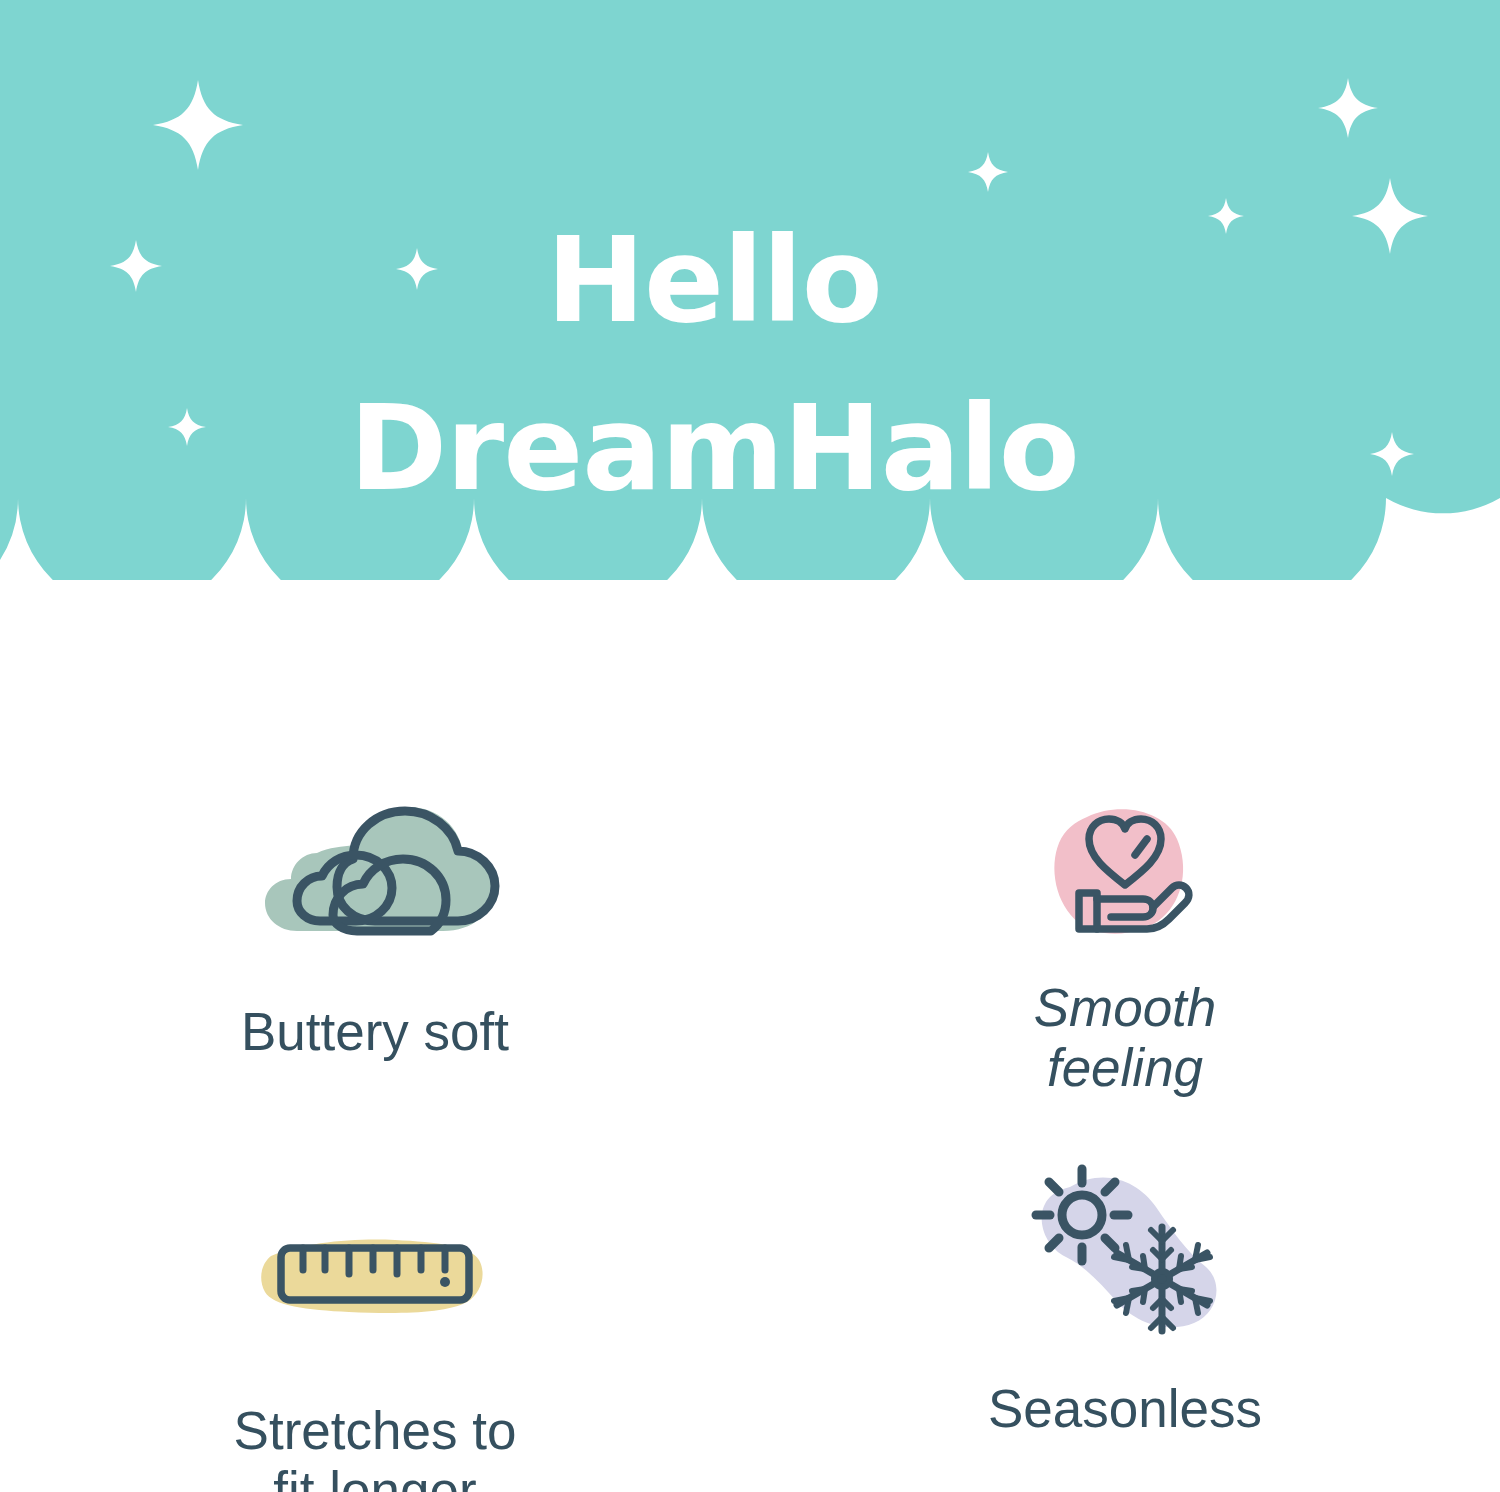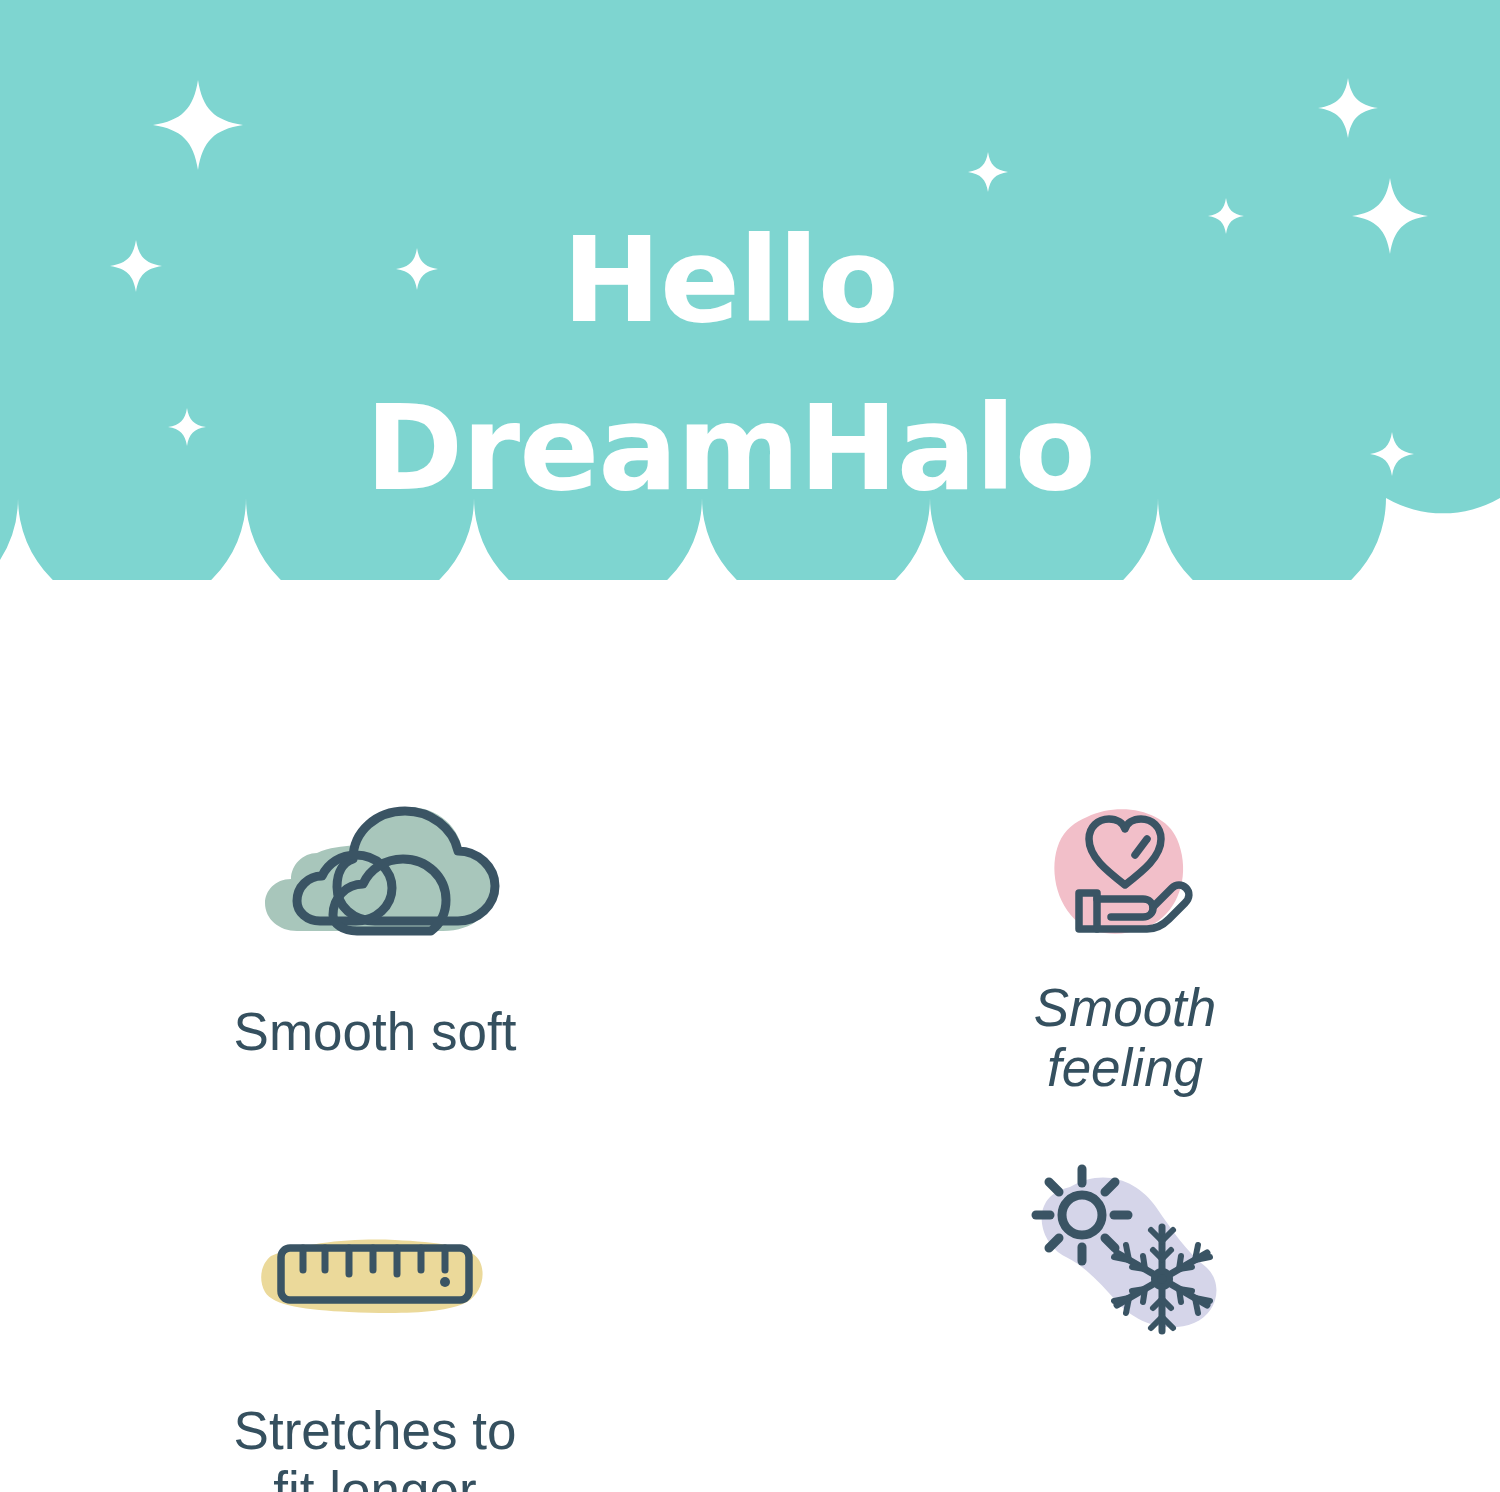--- a/index.html
+++ b/index.html
@@ -22,21 +22,21 @@
   #header-banner{
     position:absolute;left:0;top:0;
     width:1500px;height:580px;
     overflow:hidden;
     pointer-events:none;
   }
   #header-banner svg{display:block;}
 
   #headline{
     position:absolute;
-    left:16px;top:118px;
+    left:0;top:118px;
     width:1428px;
     text-align:center;
     color:#ffffff;
     font-family:"DejaVu Sans", sans-serif;
     font-weight:700;
     font-size:118px;
     line-height:1.42;
     letter-spacing:-1px;
     z-index:5;
     white-space:pre-line;
@@ -167,21 +167,21 @@
               M 108 132
               C 108 115 121 101 138 101
               C 145 86 160 76 178 76
               C 202 76 221 94 221 117
               C 221 130 215 141 206 148
               L 132 148
               C 118 148 108 141 108 132 Z"></path>
           </g>
         </svg>
       </div>
-      <div class="feature-label">Smooth soft</div>
+      <div class="feature-label">Buttery soft</div>
     </div>
 
     <div class="feature" id="feature-1">
       <div class="feature-icon">
         <svg width="200" height="160" viewBox="0 0 200 160" xmlns="http://www.w3.org/2000/svg">
 
           <path fill="#F2BFC9" d="
             M 62 28 C 96 12 140 22 152 50
             C 164 78 158 110 138 128
             C 116 148 74 150 54 134
@@ -309,16 +309,17 @@
 
               <line x1="33" y1="19" x2="36" y2="34"></line>
               <line x1="33" y1="19" x2="48" y2="22"></line>
               <line x1="17" y1="10" x2="19" y2="23"></line>
               <line x1="17" y1="10" x2="30" y2="12"></line>
             </g>
             <circle cx="0" cy="0" r="8" fill="none" stroke-width="6"></circle>
           </g>
         </svg>
       </div>
+      <div class="feature-label">Seasonless</div>
     </div>
 
   </div>
 </div>
 
 </body></html>

